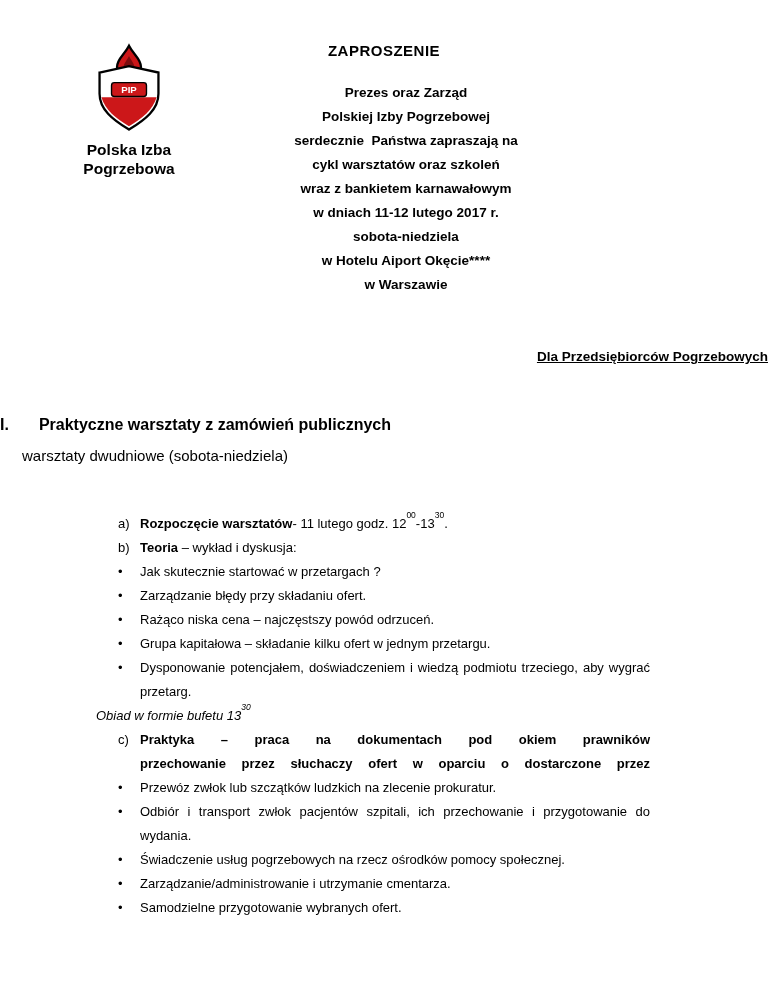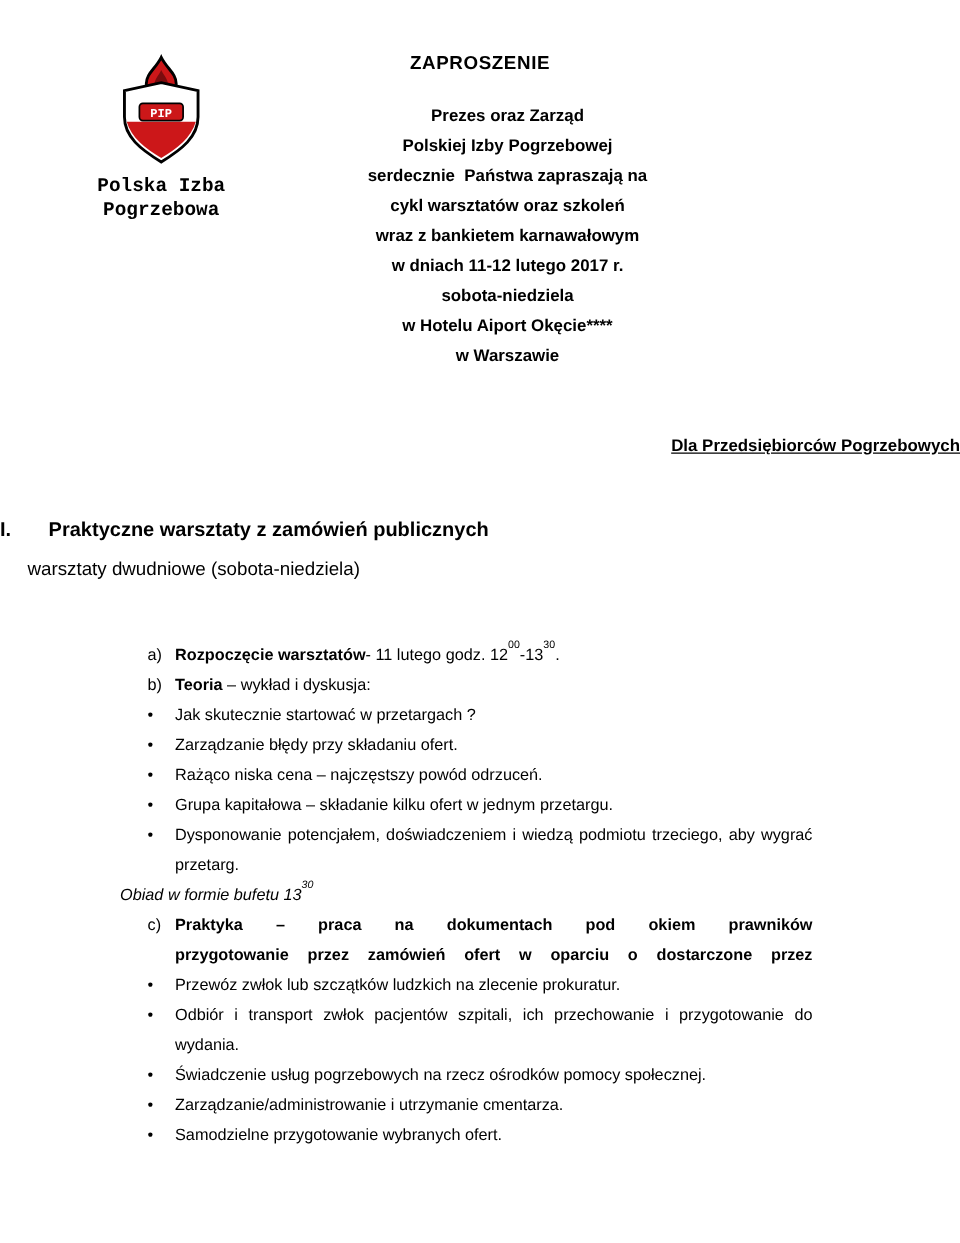--- a/index.html
+++ b/index.html
@@ -11,21 +11,20 @@
     margin: 0 auto;
     background: #ffffff;
     overflow: hidden;
   }
   .logo {
     position: absolute;
     left: 70px;
     top: 42px;
     width: 118px;
     text-align: center;
-    font-family: Liberation Mono, monospace;
   }
   .logo svg { width: 92px; height: 96px; display: block; margin: 0 auto; }
   .org { font-weight: bold; font-size: 15.5px; line-height: 19px; margin-top: 2px; }
   .title {
     margin: 0;
     padding-top: 42px;
     text-align: center;
     font-size: 15px;
     font-weight: bold;
     letter-spacing: 0.5px;
@@ -126,21 +125,21 @@
       <span class="marker">•</span>
       <span class="content">Dysponowanie potencjałem, doświadczeniem i wiedzą podmiotu trzeciego, aby wygrać przetarg.</span>
     </div>
 
     <div class="para"><span>Obiad w formie bufetu 13</span><sup>30</sup></div>
 
     <div class="list-item">
       <span class="marker">c)</span>
       <span class="content">
         <b class="jline">Praktyka – praca na dokumentach pod okiem prawników</b>
-        <b class="jline">przygotowanie przez zamówień ofert w oparciu o dostarczone przez</b>
+        <b class="jline">przechowanie przez słuchaczy ofert w oparciu o dostarczone przez</b>
       </span>
     </div>
 
     <div class="list-item">
       <span class="marker">•</span>
       <span class="content">Przewóz zwłok lub szczątków ludzkich na zlecenie prokuratur.</span>
     </div>
     <div class="list-item">
       <span class="marker">•</span>
       <span class="content">Odbiór i transport zwłok pacjentów szpitali, ich przechowanie i przygotowanie do wydania.</span>

